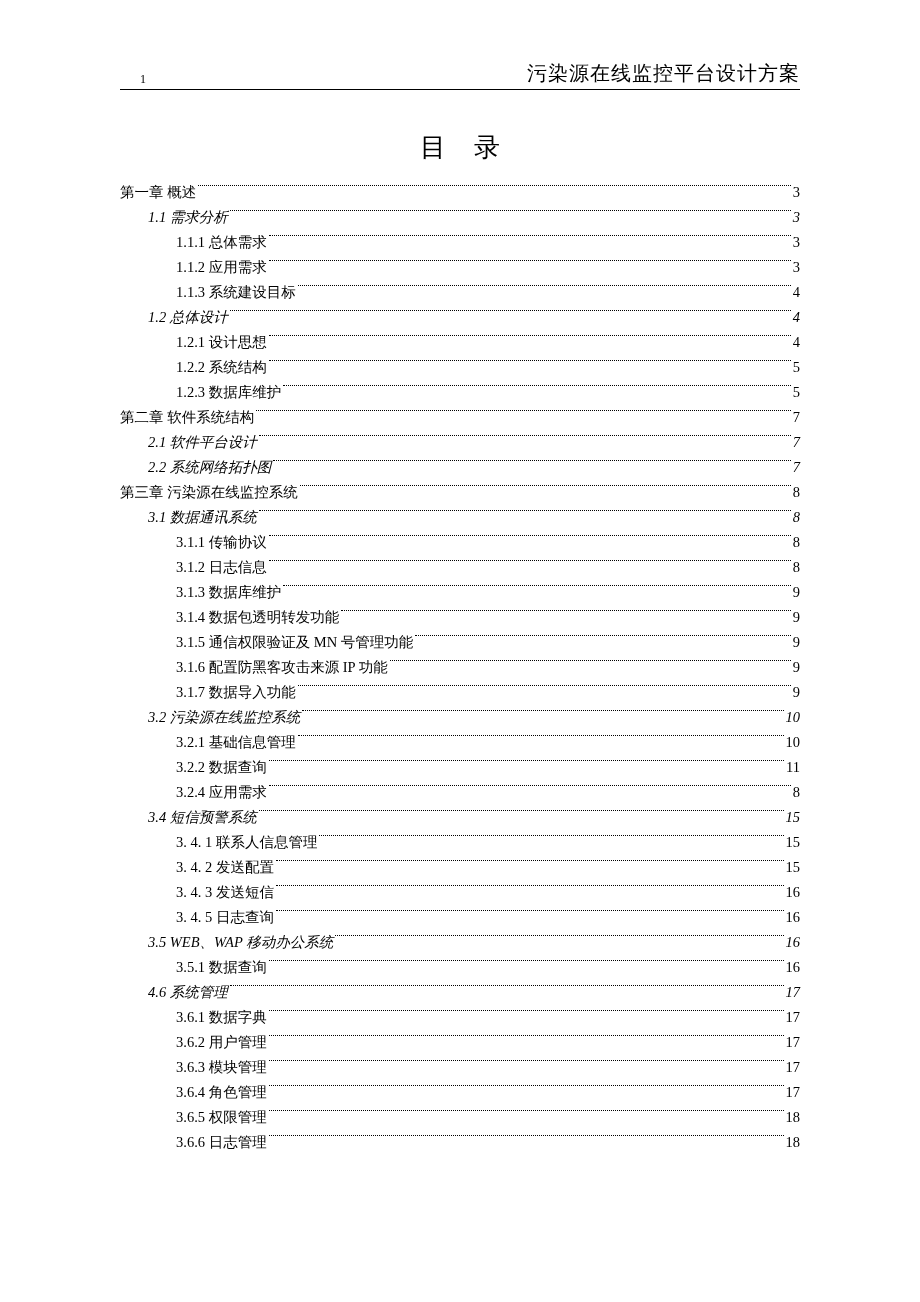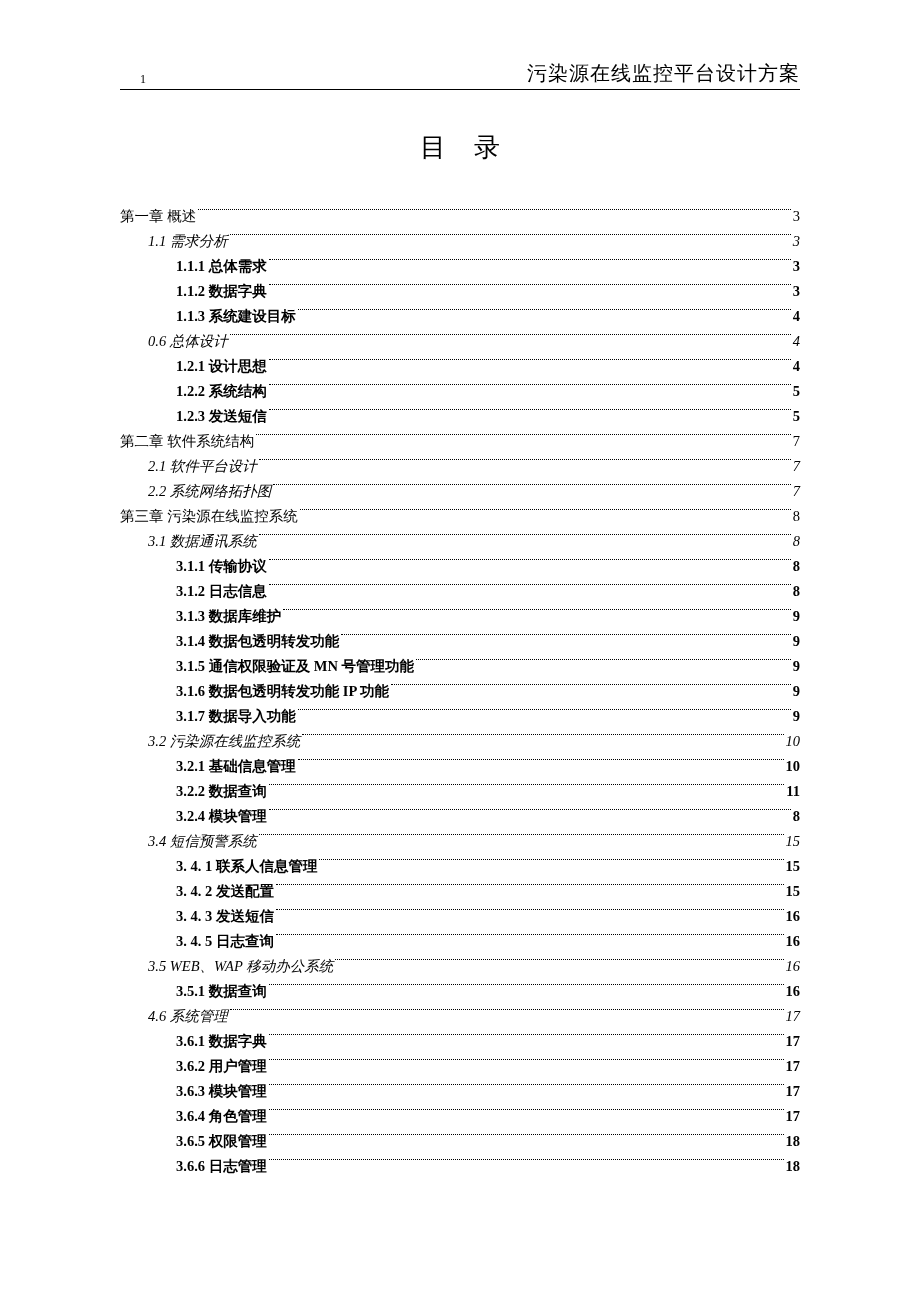--- a/index.html
+++ b/index.html
@@ -29,37 +29,37 @@
     padding-left: 20px;
   }
   .doc-title-header {
     font-size: 20px;
     letter-spacing: 1px;
   }
   .main-title {
     text-align: center;
     font-size: 26px;
     letter-spacing: 28px;
-    margin-bottom: 44px;
+    margin-bottom: 20px;
     font-weight: normal;
     padding-left: 28px;
   }
   .toc {
     font-size: 14.5px;
     line-height: 1.0;
   }
   .toc-row {
     display: flex;
     align-items: flex-start;
     white-space: nowrap;
     margin: 0 0 10.5px 0;
   }
   .lvl1 { padding-left: 0; }
   .lvl2 { padding-left: 28px; font-style: italic; }
-  .lvl3 { padding-left: 56px; font-weight: bold; }
+  .lvl3 { padding-left: 56px; }
   .toc-label { flex: 0 0 auto; }
   .toc-dots {
     flex: 1 1 auto;
     border-bottom: 1.5px dotted #000;
     margin: 0 2px 3px 2px;
     min-width: 8px;
   }
   .toc-page {
     flex: 0 0 auto;
     font-family: "Times New Roman", serif;
@@ -87,46 +87,46 @@
         <span class="toc-label">1.1  需求分析</span>
         <span class="toc-dots"></span>
         <span class="toc-page">3</span>
       </div>
       <div class="toc-row lvl3">
         <span class="toc-label">1.1.1  总体需求</span>
         <span class="toc-dots"></span>
         <span class="toc-page">3</span>
       </div>
       <div class="toc-row lvl3">
-        <span class="toc-label">1.1.2  数据字典</span>
+        <span class="toc-label">1.1.2  应用需求</span>
         <span class="toc-dots"></span>
         <span class="toc-page">3</span>
       </div>
       <div class="toc-row lvl3">
         <span class="toc-label">1.1.3  系统建设目标</span>
         <span class="toc-dots"></span>
         <span class="toc-page">4</span>
       </div>
       <div class="toc-row lvl2">
-        <span class="toc-label">0.6  总体设计</span>
+        <span class="toc-label">1.2  总体设计</span>
         <span class="toc-dots"></span>
         <span class="toc-page">4</span>
       </div>
       <div class="toc-row lvl3">
         <span class="toc-label">1.2.1  设计思想</span>
         <span class="toc-dots"></span>
         <span class="toc-page">4</span>
       </div>
       <div class="toc-row lvl3">
         <span class="toc-label">1.2.2  系统结构</span>
         <span class="toc-dots"></span>
         <span class="toc-page">5</span>
       </div>
       <div class="toc-row lvl3">
-        <span class="toc-label">1.2.3  发送短信</span>
+        <span class="toc-label">1.2.3  数据库维护</span>
         <span class="toc-dots"></span>
         <span class="toc-page">5</span>
       </div>
       <div class="toc-row lvl1">
         <span class="toc-label">第二章  软件系统结构</span>
         <span class="toc-dots"></span>
         <span class="toc-page">7</span>
       </div>
       <div class="toc-row lvl2">
         <span class="toc-label">2.1  软件平台设计</span>
@@ -167,21 +167,21 @@
         <span class="toc-label">3.1.4  数据包透明转发功能</span>
         <span class="toc-dots"></span>
         <span class="toc-page">9</span>
       </div>
       <div class="toc-row lvl3">
         <span class="toc-label">3.1.5  通信权限验证及 MN 号管理功能</span>
         <span class="toc-dots"></span>
         <span class="toc-page">9</span>
       </div>
       <div class="toc-row lvl3">
-        <span class="toc-label">3.1.6  数据包透明转发功能 IP 功能</span>
+        <span class="toc-label">3.1.6  配置防黑客攻击来源 IP 功能</span>
         <span class="toc-dots"></span>
         <span class="toc-page">9</span>
       </div>
       <div class="toc-row lvl3">
         <span class="toc-label">3.1.7  数据导入功能</span>
         <span class="toc-dots"></span>
         <span class="toc-page">9</span>
       </div>
       <div class="toc-row lvl2">
         <span class="toc-label">3.2  污染源在线监控系统</span>
@@ -192,21 +192,21 @@
         <span class="toc-label">3.2.1  基础信息管理</span>
         <span class="toc-dots"></span>
         <span class="toc-page">10</span>
       </div>
       <div class="toc-row lvl3">
         <span class="toc-label">3.2.2  数据查询</span>
         <span class="toc-dots"></span>
         <span class="toc-page">11</span>
       </div>
       <div class="toc-row lvl3">
-        <span class="toc-label">3.2.4  模块管理</span>
+        <span class="toc-label">3.2.4  应用需求</span>
         <span class="toc-dots"></span>
         <span class="toc-page">8</span>
       </div>
       <div class="toc-row lvl2">
         <span class="toc-label">3.4  短信预警系统</span>
         <span class="toc-dots"></span>
         <span class="toc-page">15</span>
       </div>
       <div class="toc-row lvl3">
         <span class="toc-label">3. 4. 1    联系人信息管理</span>

